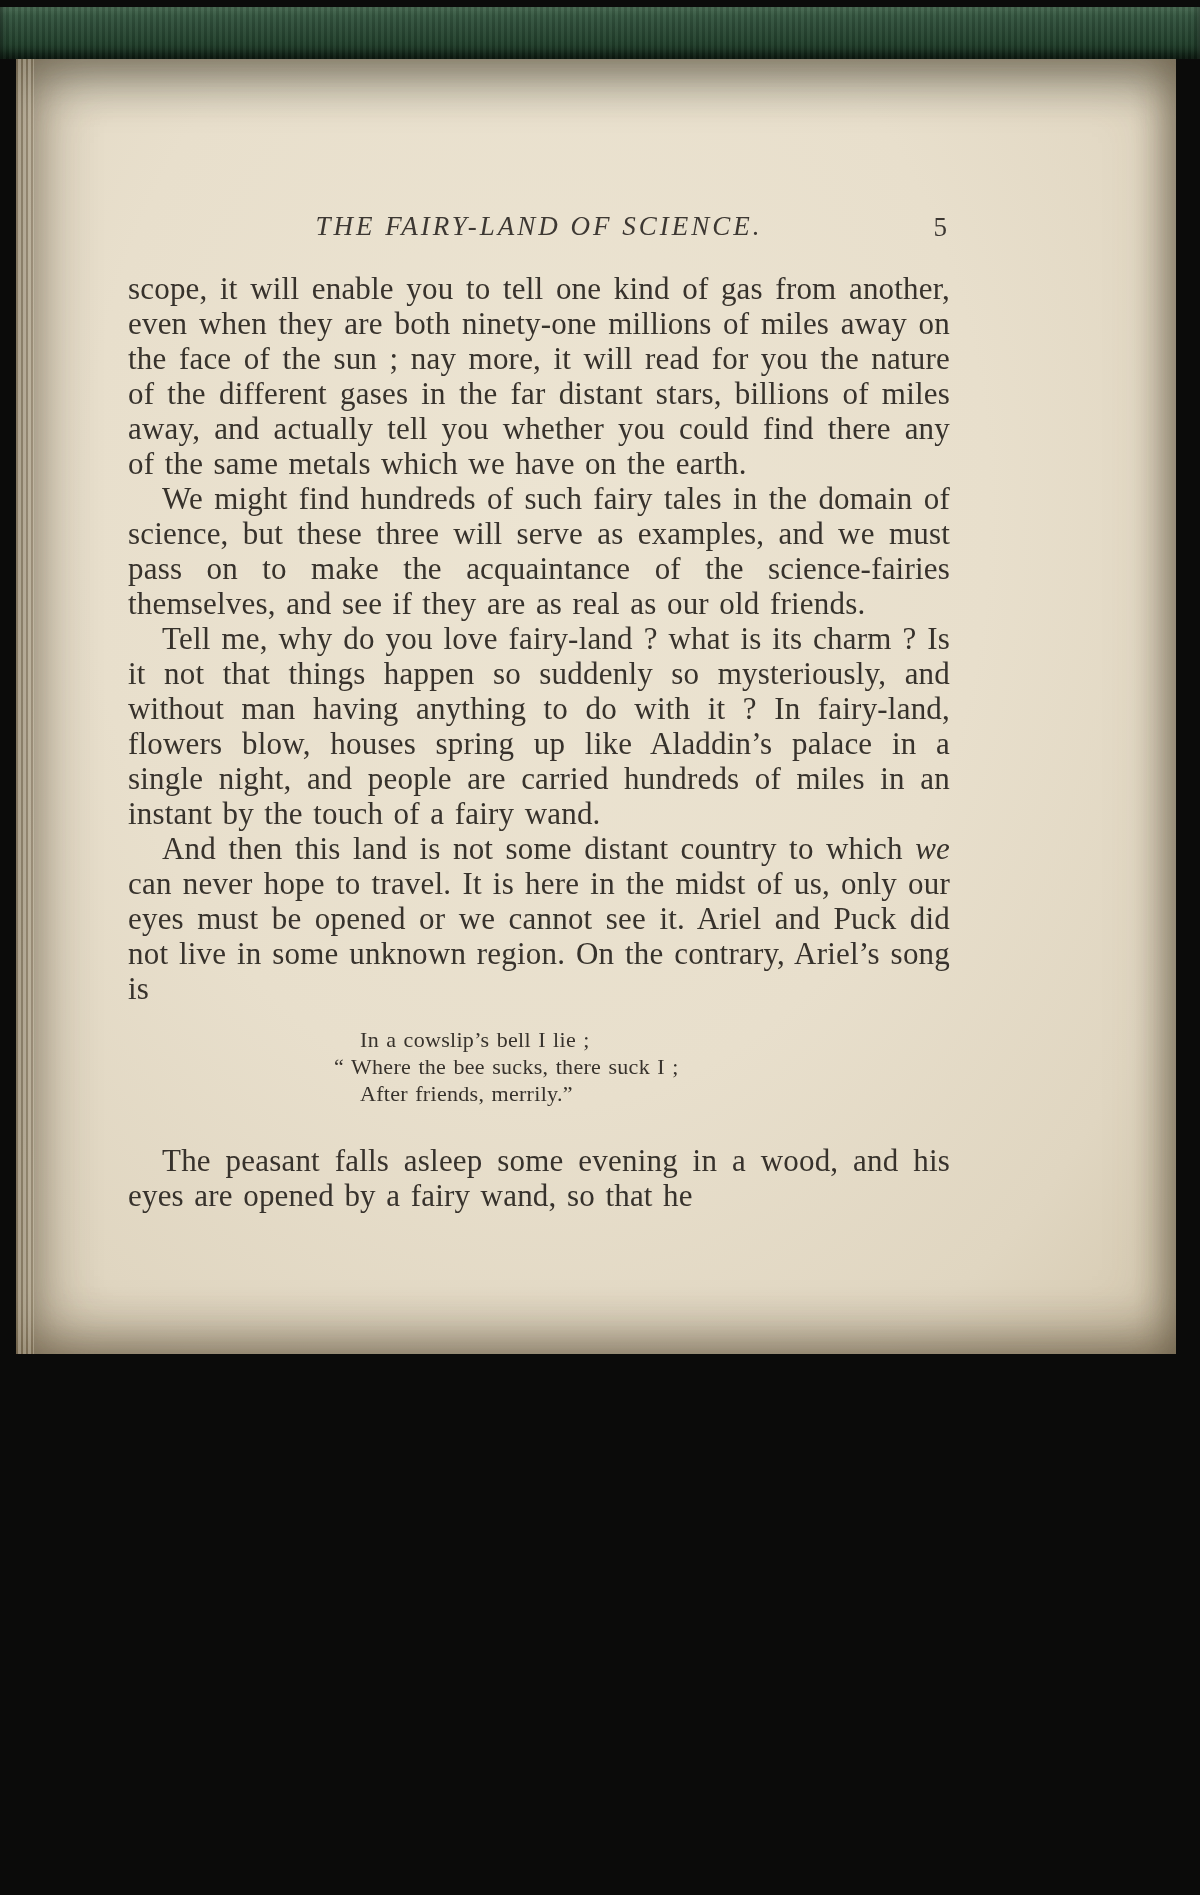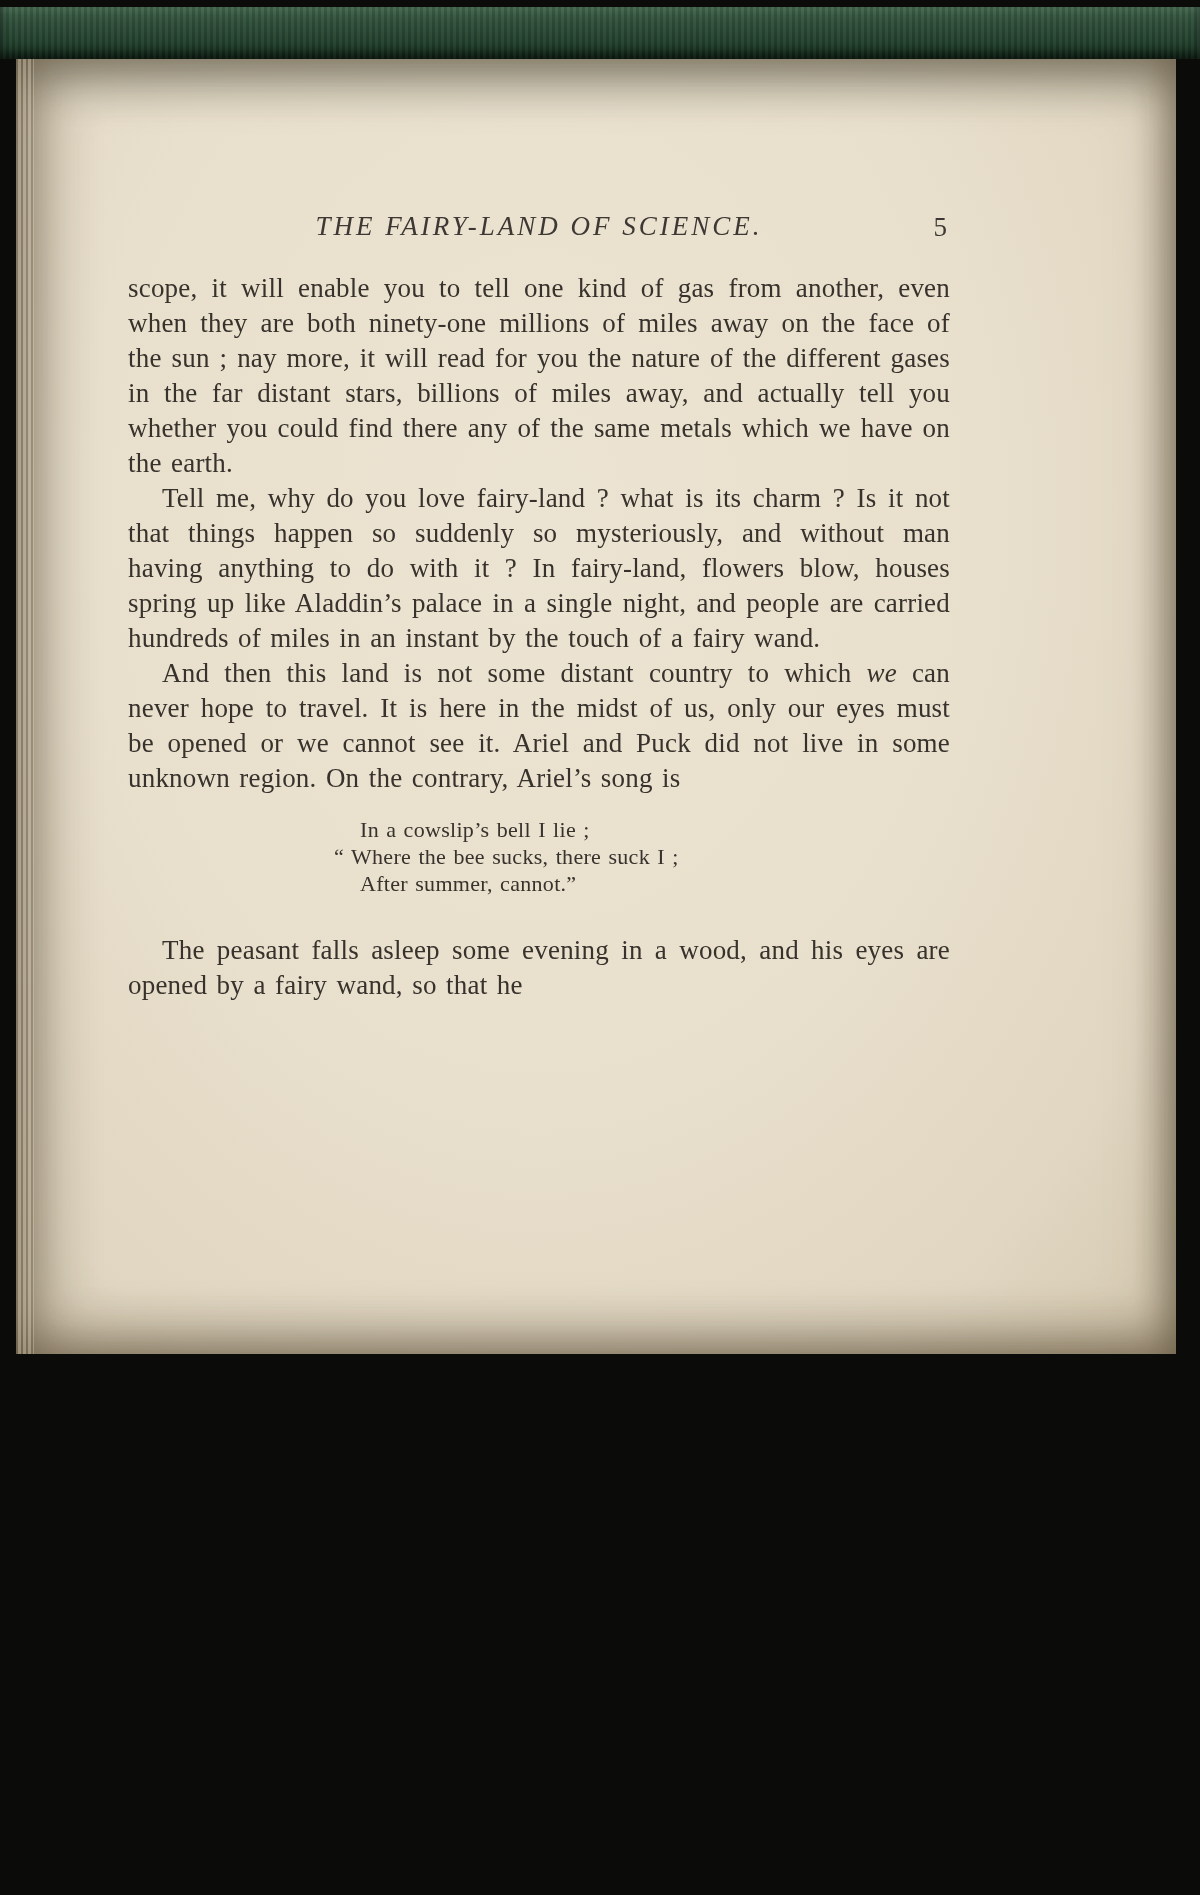--- a/index.html
+++ b/index.html
@@ -83,21 +83,21 @@
     position: absolute;
     right: 2px;
     top: 1px;
     font-size: 27px;
     letter-spacing: 1px;
     font-style: normal;
     color: #3d3833;
   }
   .body-par {
     margin: 0;
-    font-size: 27px;
+    font-size: 31px;
     line-height: 35px;
     text-align: justify;
     text-indent: 34px;
     word-spacing: 2.5px;
     letter-spacing: 0.2px;
   }
   .body-par.no-indent {
     text-indent: 0;
   }
   .body-par em {
@@ -132,28 +132,29 @@
 
     <div class="content">
 
       <div class="running-head">
         <span class="running-title">THE FAIRY-LAND OF SCIENCE.</span>
         <span class="page-number">5</span>
       </div>
 
       <p class="body-par no-indent">scope, it will enable you to tell one kind of gas from another, even when they are both ninety-one millions of miles away on the face of the sun ; nay more, it will read for you the nature of the different gases in the far distant stars, billions of miles away, and actually tell you whether you could find there any of the same metals which we have on the earth.</p>
 
+      <p class="body-par">We might find hundreds of such fairy tales in the domain of science, but these three will serve as examples, and we must pass on to make the acquaintance of the science-fairies themselves, and see if they are as real as our old friends.</p>
 
       <p class="body-par">Tell me, why do you love fairy-land ? what is its charm ? Is it not that things happen so suddenly so mysteriously, and without man having anything to do with it ? In fairy-land, flowers blow, houses spring up like Aladdin’s palace in a single night, and people are carried hundreds of miles in an instant by the touch of a fairy wand.</p>
 
       <p class="body-par"><span>And then this land is not some distant country to which </span><em>we</em><span> can never hope to travel. It is here in the midst of us, only our eyes must be opened or we cannot see it. Ariel and Puck did not live in some unknown region. On the contrary, Ariel’s song is</span></p>
 
       <div class="poem">
         <div class="poem-line">In a cowslip’s bell I lie ;</div>
         <div class="poem-line first">“ Where the bee sucks, there suck I ;</div>
-        <div class="poem-line">After summer, cannot.”</div>
+        <div class="poem-line">After friends, merrily.”</div>
       </div>
 
       <p class="body-par closing">The peasant falls asleep some evening in a wood, and his eyes are opened by a fairy wand, so that he</p>
 
     </div>
   </div>
 </div>
 
 </body></html>

